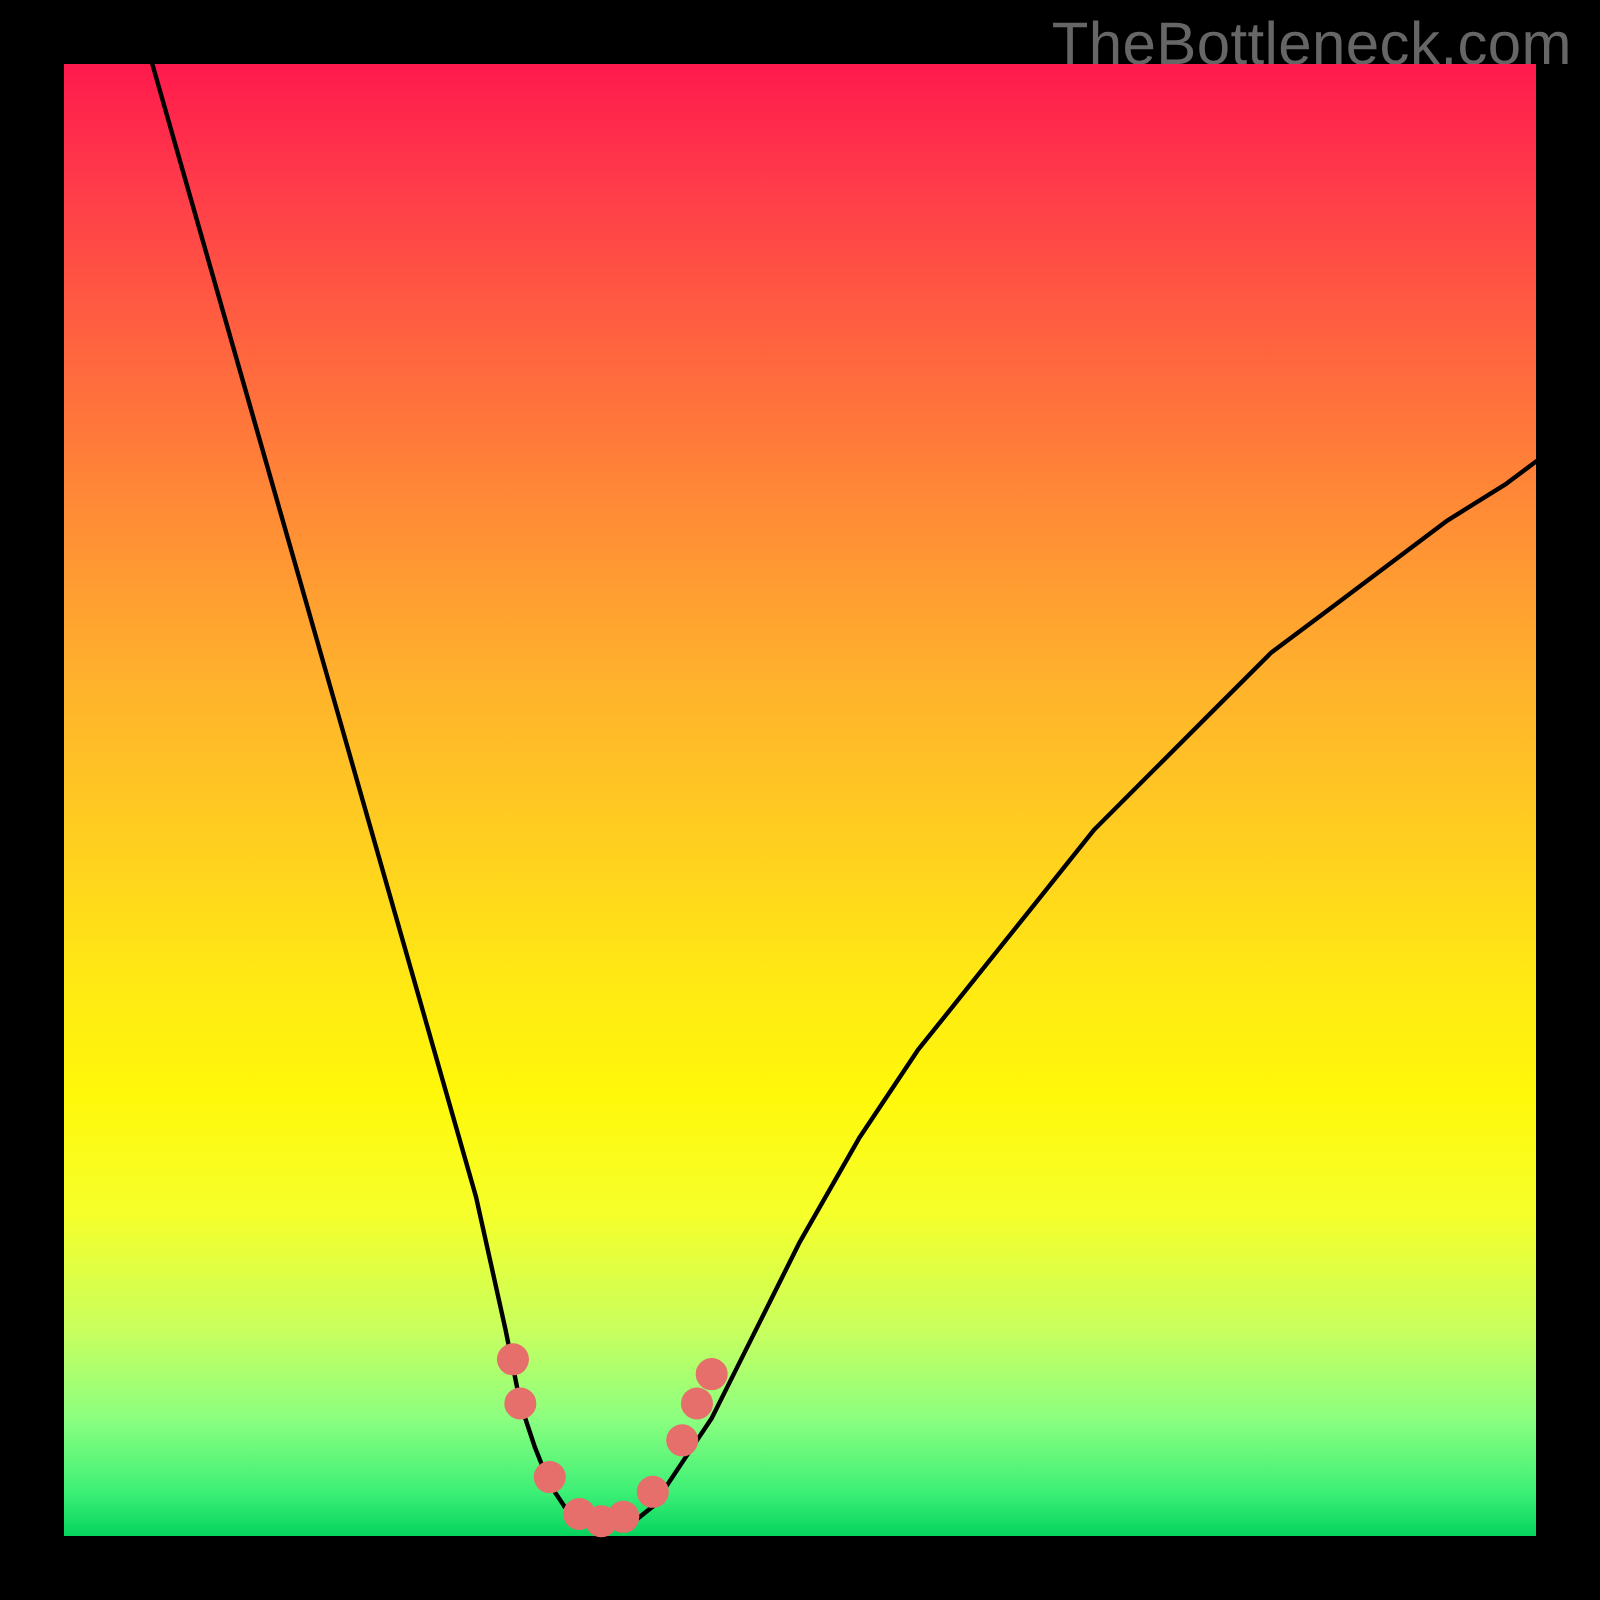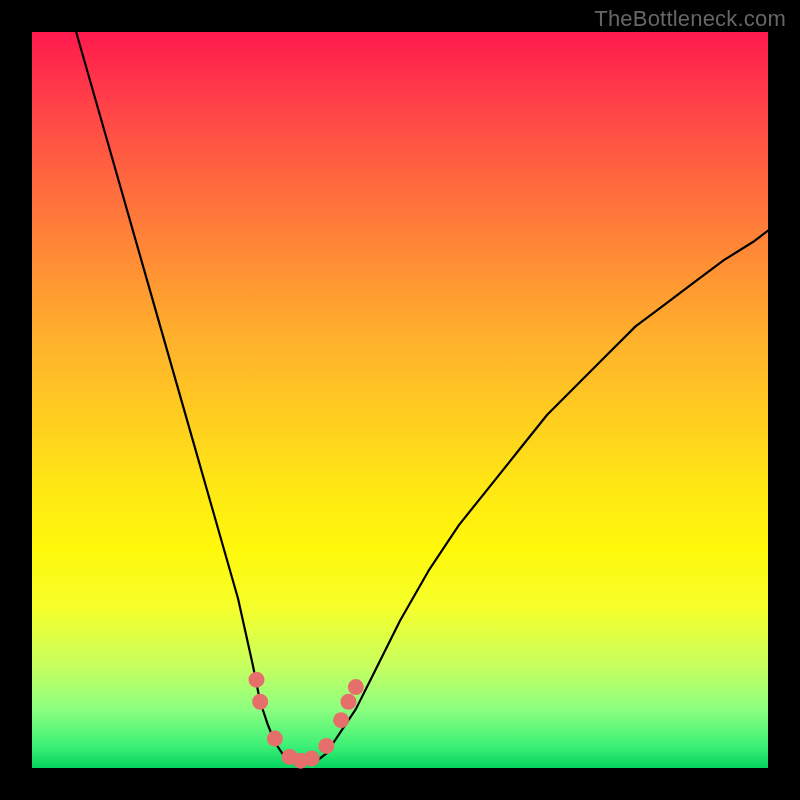--- a/index.html
+++ b/index.html
@@ -36,21 +36,21 @@
       #8cff80 92%,
       #3df076 97%,
       #05d45e 100%
     );
   }
   .attribution {
     position: absolute;
     top: 6px;
     right: 14px;
     color: #666;
-    font-size: 22px;
+    font-size: 30px;
     font-weight: 500;
     letter-spacing: 0.2px;
   }
   svg.curve {
     position: absolute;
     left: 0; top: 0;
     width: 736px;
     height: 736px;
     overflow: visible;
   }

